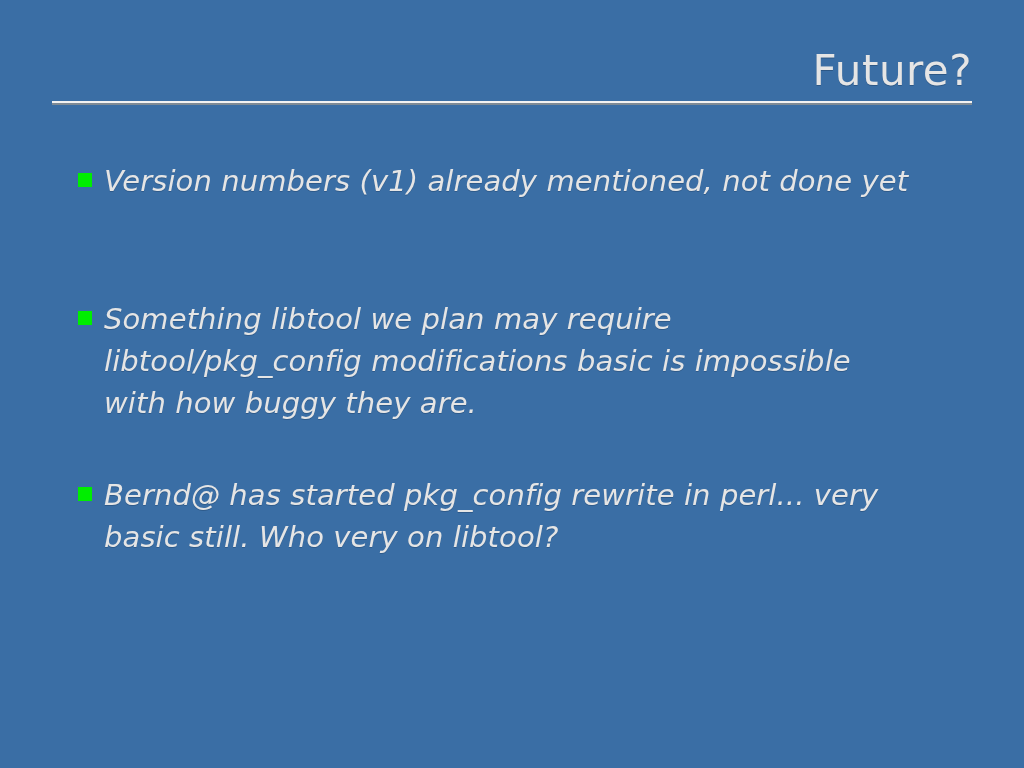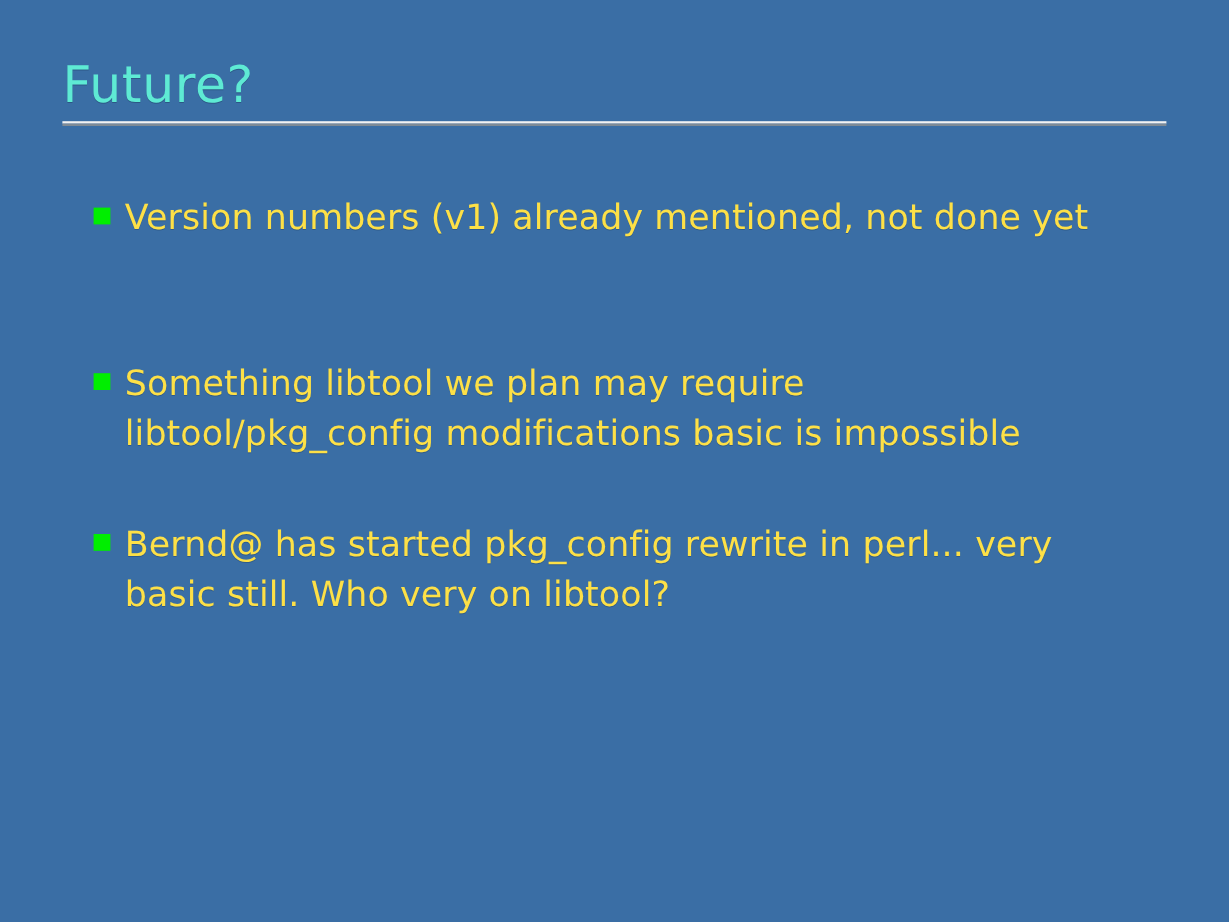--- a/index.html
+++ b/index.html
@@ -22,25 +22,26 @@
   .title-block {
     position: absolute;
     left: 52px;
     top: 46px;
     width: 920px;
   }
   .slide-title {
     font-family: "DejaVu Sans", sans-serif;
     font-size: 42px;
     line-height: 50px;
-    color: #5eead4;
+    color: #e5e5e5;
     letter-spacing: 0.5px;
     white-space: nowrap;
     font-weight: 400;
     text-shadow: 0 1px 0 rgba(20,45,75,0.35);
+    text-align: right;
   }
   .title-rule {
     position: absolute;
     left: 52px;
     top: 101px;
     width: 920px;
     height: 2px;
     background: #f2f2f2;
   }
   .title-rule-shadow {
@@ -67,25 +68,26 @@
     width: 14px;
     height: 14px;
     background: #00ee00;
     margin-top: 13px;
     margin-right: 12px;
   }
   .bullet-text {
     font-family: "DejaVu Sans", sans-serif;
     font-size: 29px;
     line-height: 42px;
-    color: #fde047;
+    color: #e5e5e5;
     font-weight: 400;
     letter-spacing: 0.1px;
     text-shadow: 0 1px 0 rgba(20,45,75,0.30);
     max-width: 840px;
+    font-style: italic;
   }
   .bullet-text .line {
     display: block;
     white-space: nowrap;
   }
   .spacer-row {
     height: 96px;
   }
   .spacer-row-small {
     height: 50px;
@@ -111,20 +113,21 @@
       </div>
     </div>
 
     <div class="spacer-row"></div>
 
     <div class="bullet-row">
       <span class="bullet-marker"></span>
       <div class="bullet-text">
         <span class="line">Something libtool we plan may require</span>
         <span class="line">libtool/pkg_config modifications basic is impossible</span>
+        <span class="line">with how buggy they are.</span>
       </div>
     </div>
 
     <div class="spacer-row-small"></div>
 
     <div class="bullet-row">
       <span class="bullet-marker"></span>
       <div class="bullet-text">
         <span class="line">Bernd@ has started pkg_config rewrite in perl... very</span>
         <span class="line">basic still. Who very on libtool?</span>

